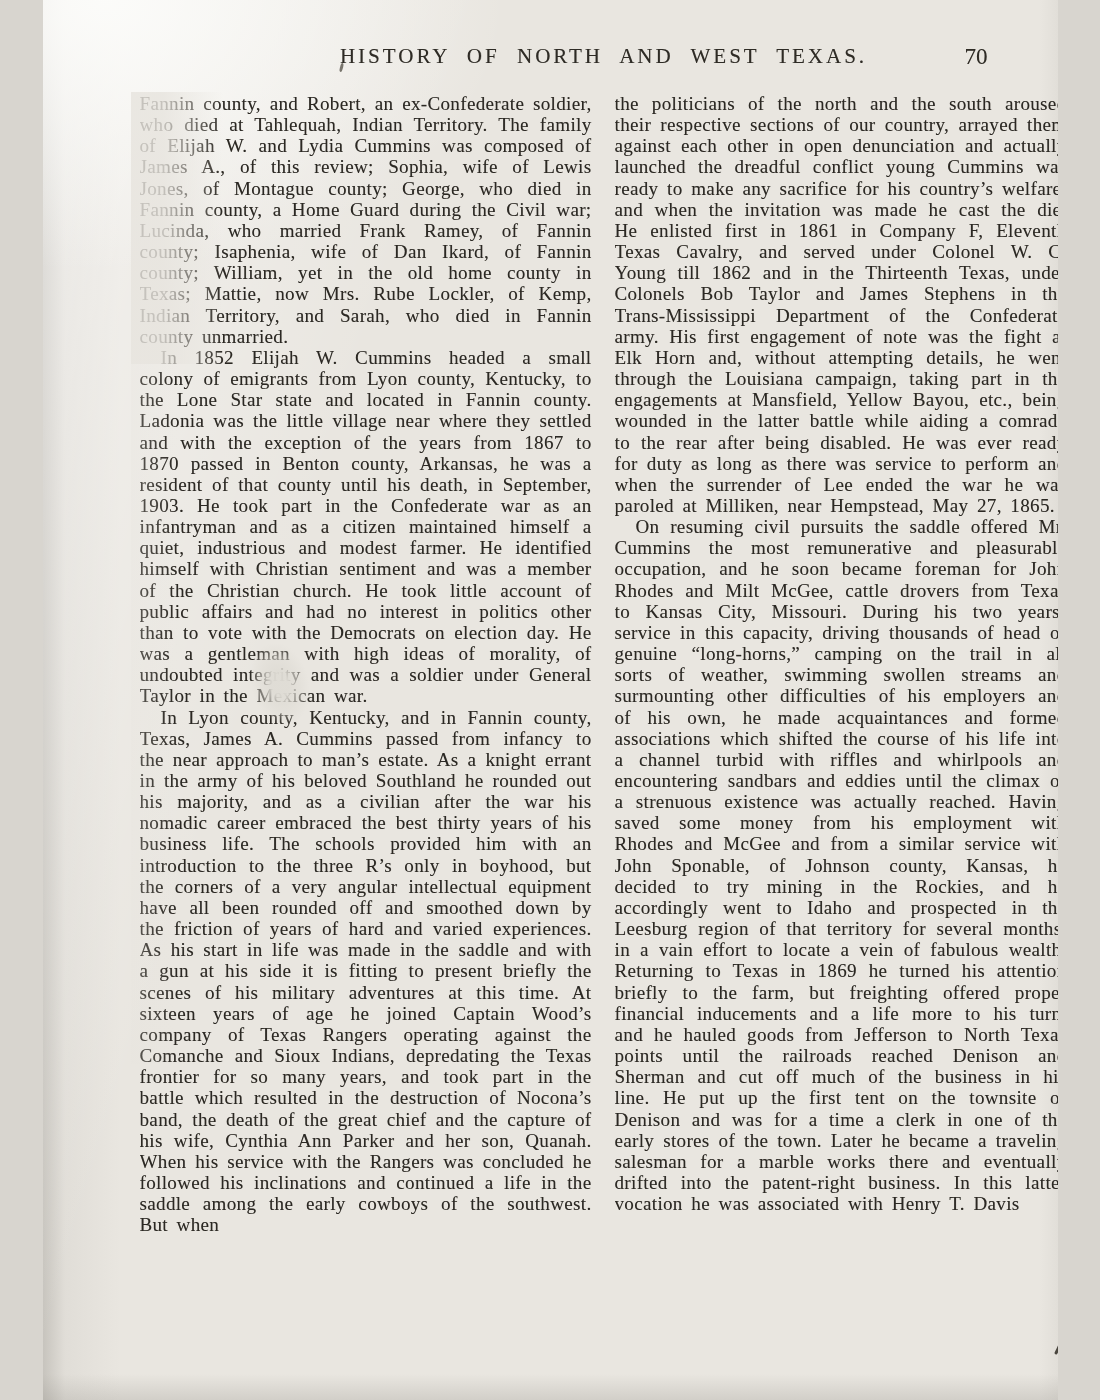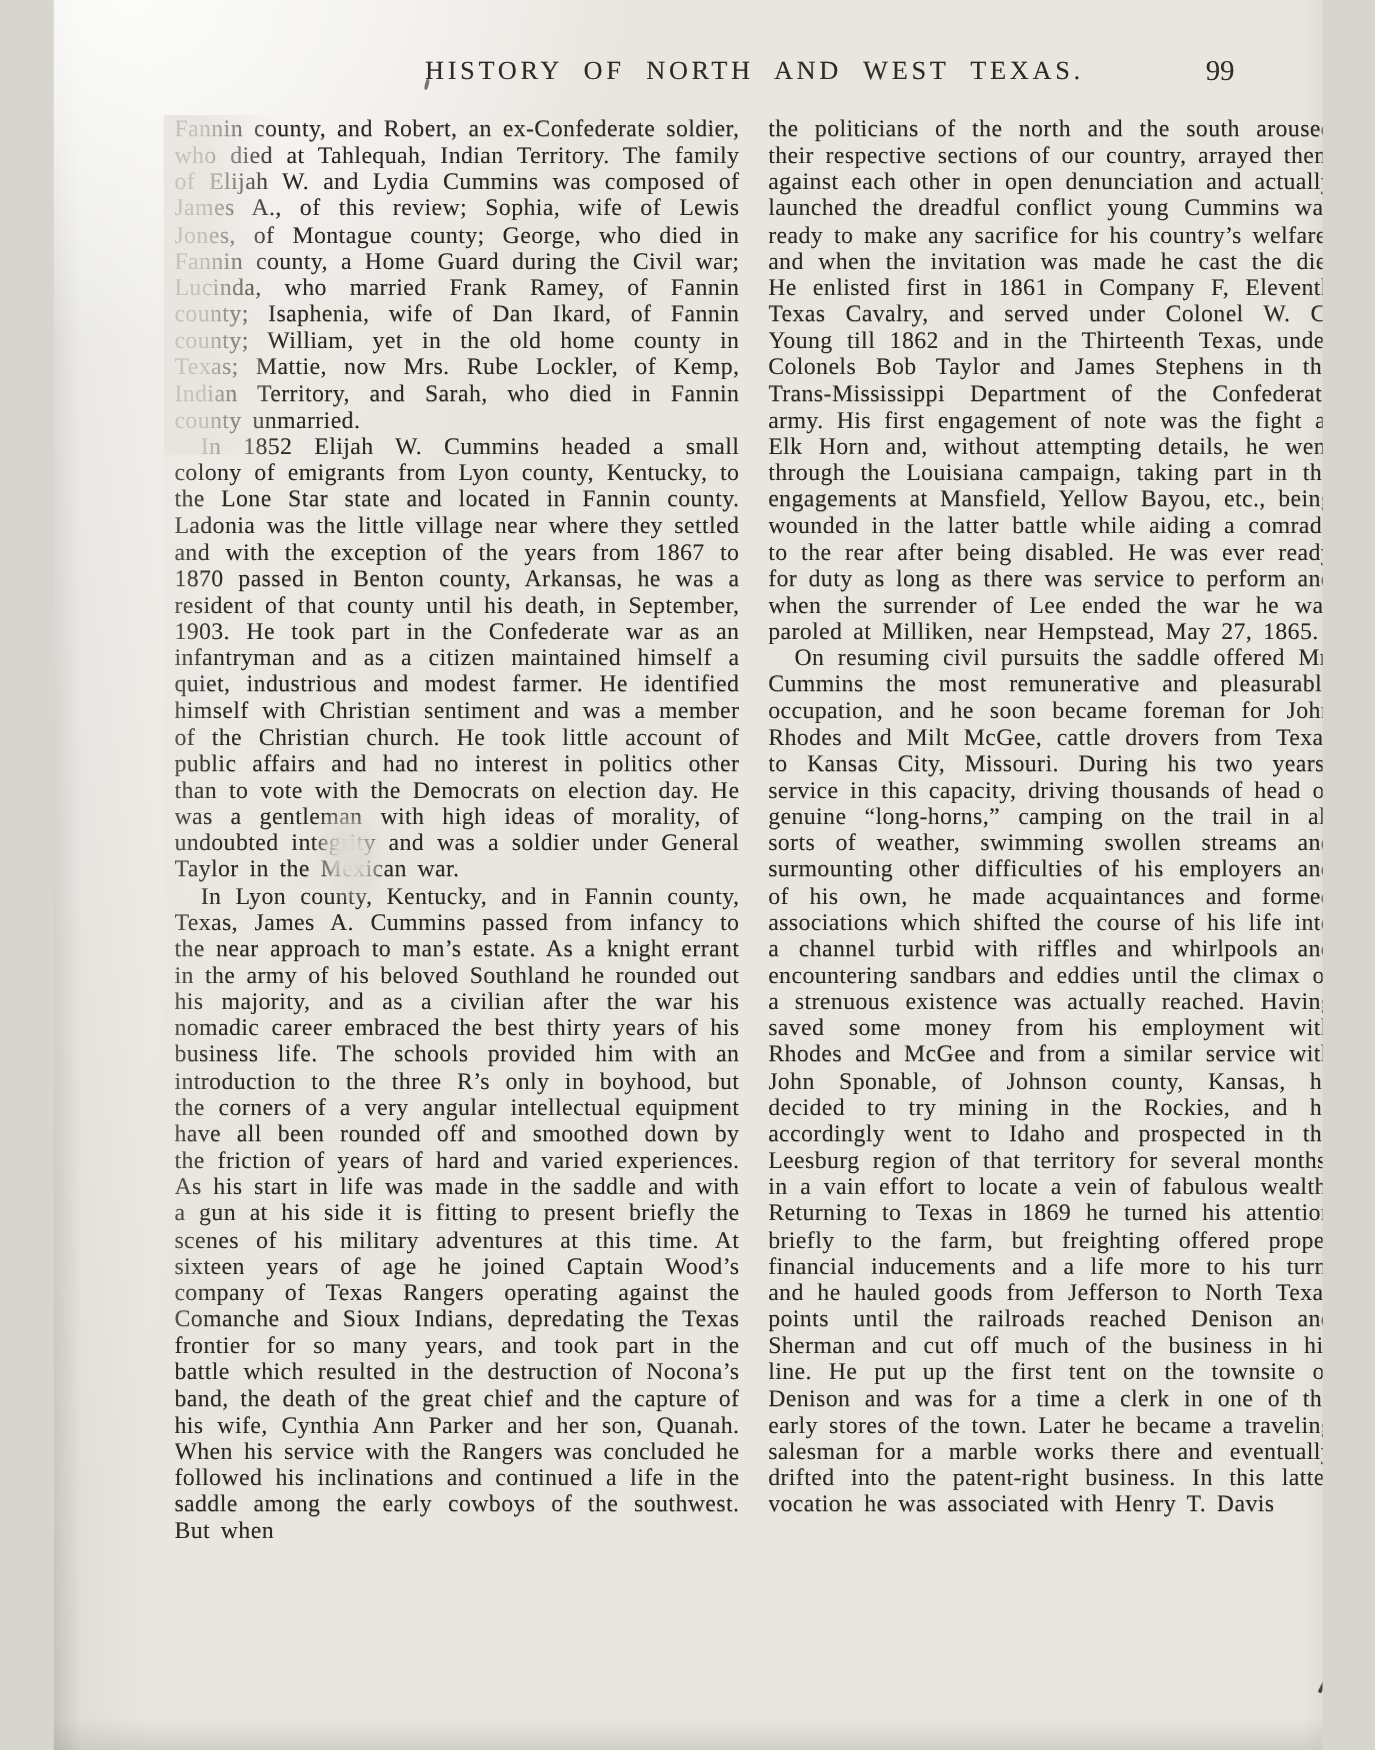--- a/index.html
+++ b/index.html
@@ -111,21 +111,21 @@
 </style>
 </head>
 <body>
 
 <div class="page">
 
   <div class="stray-mark"></div>
 
   <div class="running-head">HISTORY OF NORTH AND WEST TEXAS.</div>
 
-  <div class="page-number">99</div>
+  <div class="page-number">70</div>
 
   <div class="columns">
 
     <div class="column">
       <p>Fannin county, and Robert, an ex-Confederate soldier, who died at Tahlequah, Indian Territory.  The family of Elijah W. and Lydia Cummins was composed of James A., of this review; Sophia, wife of Lewis Jones, of Montague county; George, who died in Fannin county, a Home Guard during the Civil war; Lucinda, who married Frank Ramey, of Fannin county; Isaphenia, wife of Dan Ikard, of Fannin county; William, yet in the old home county in Texas; Mattie, now Mrs. Rube Lockler, of Kemp, Indian Territory, and Sarah, who died in Fannin county unmarried.</p>
       <p class="indent">In 1852 Elijah W. Cummins headed a small colony of emigrants from Lyon county, Kentucky, to the Lone Star state and located in Fannin county.  Ladonia was the little village near where they settled and with the exception of the years from 1867 to 1870 passed in Benton county, Arkansas, he was a resident of that county until his death, in September, 1903.  He took part in the Confederate war as an infantryman and as a citizen maintained himself a quiet, industrious and modest farmer.  He identified himself with Christian sentiment and was a member of the Christian church.  He took little account of public affairs and had no interest in politics other than to vote with the Democrats on election day.  He was a gentleman with high ideas of morality, of undoubted integrity and was a soldier under General Taylor in the Mexican war.</p>
       <p class="indent">In Lyon county, Kentucky, and in Fannin county, Texas, James A. Cummins passed from infancy to the near approach to man’s estate.  As a knight errant in the army of his beloved Southland he rounded out his majority, and as a civilian after the war his nomadic career embraced the best thirty years of his business life.  The schools provided him with an introduction to the three R’s only in boyhood, but the corners of a very angular intellectual equipment have all been rounded off and smoothed down by the friction of years of hard and varied experiences.  As his start in life was made in the saddle and with a gun at his side it is fitting to present briefly the scenes of his military adventures at this time.  At sixteen years of age he joined Captain Wood’s company of Texas Rangers operating against the Comanche and Sioux Indians, depredating the Texas frontier for so many years, and took part in the battle which resulted in the destruction of Nocona’s band, the death of the great chief and the capture of his wife, Cynthia Ann Parker and her son, Quanah.  When his service with the Rangers was concluded he followed his inclinations and continued a life in the saddle among the early cowboys of the southwest.  But when</p>
     </div>
 
     <div class="column">

